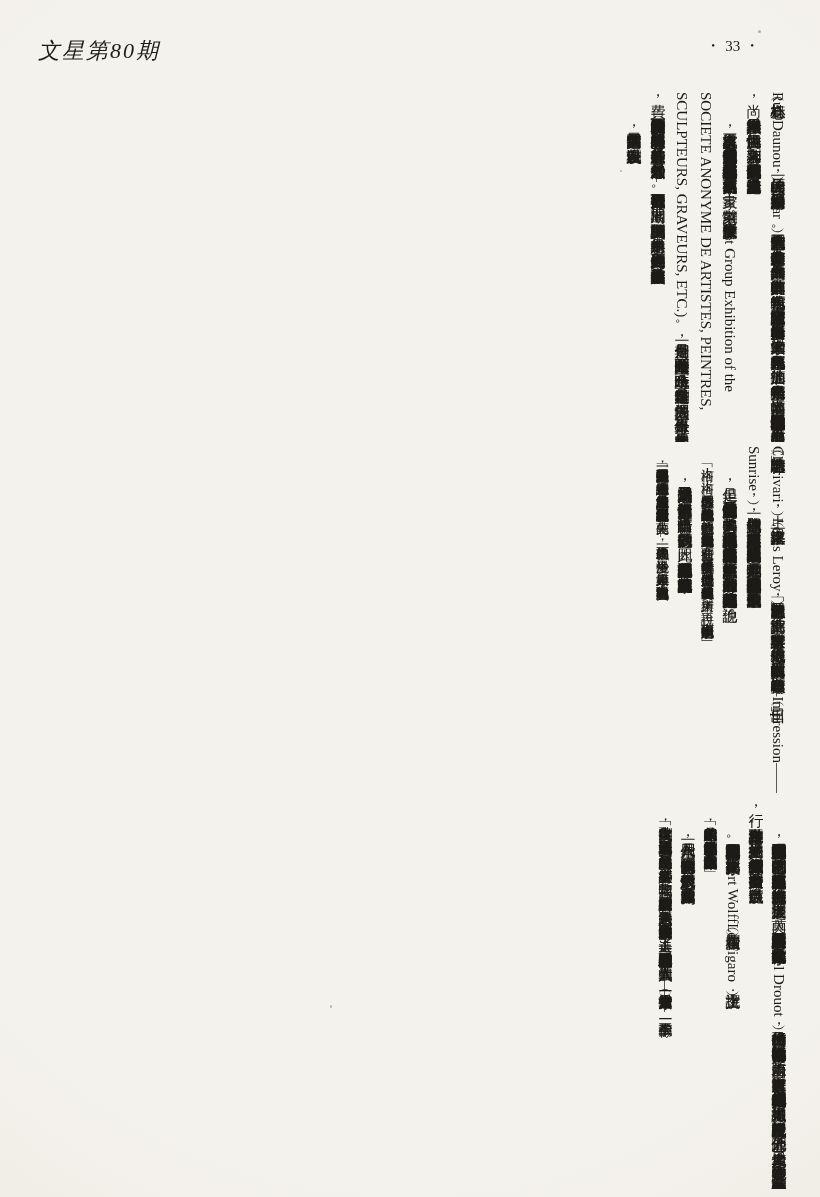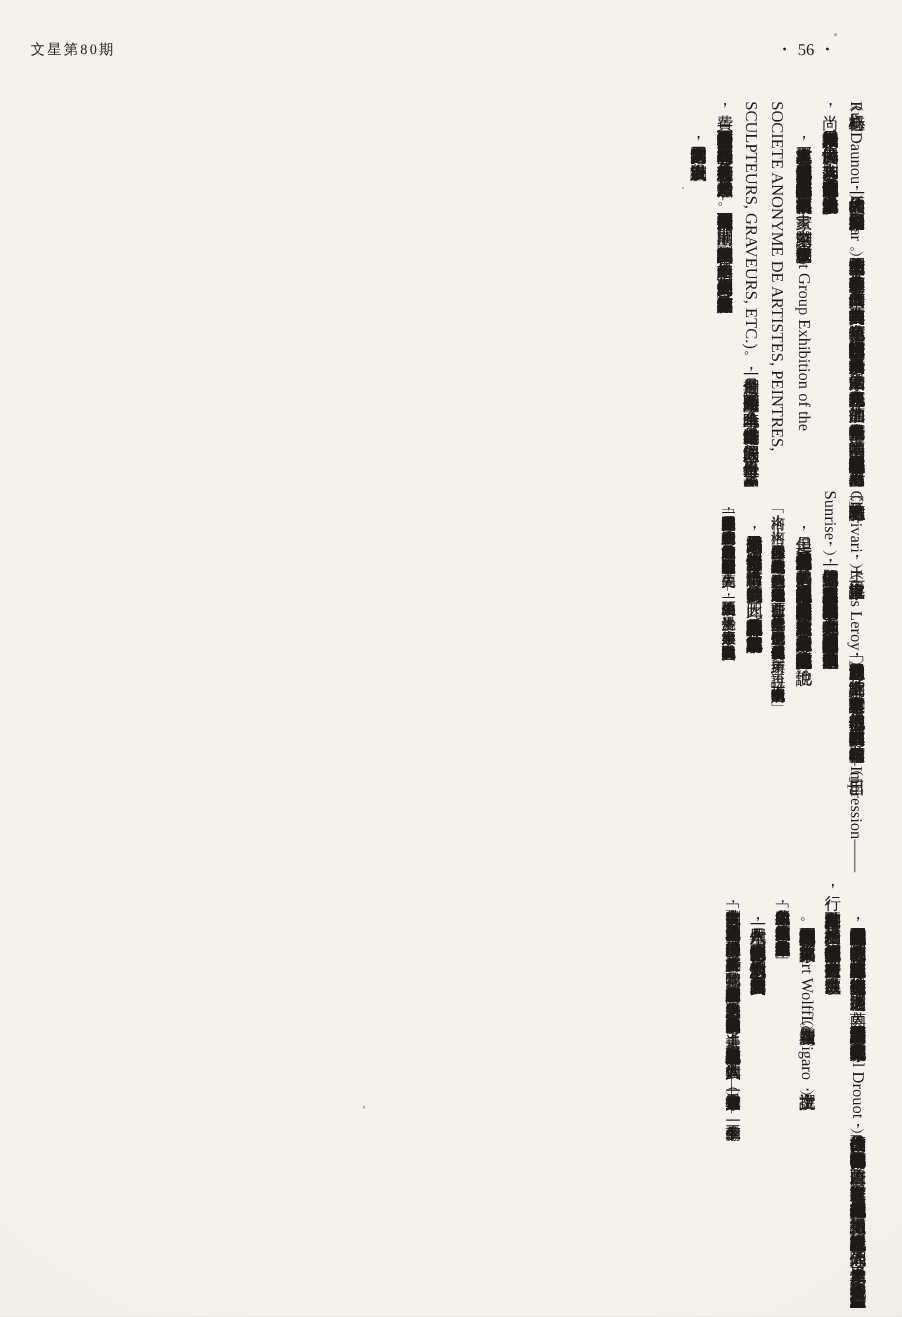--- a/index.html
+++ b/index.html
@@ -11,23 +11,24 @@
     position:relative;
     width:820px; height:1197px;
     margin:0 auto;
     background:
       radial-gradient(ellipse 120% 90% at 50% 45%, #f4f2ec 60%, #ece9e1 88%, #e4e1d8 100%);
     color:#1e1c19;
     overflow:hidden;
     box-shadow:0 0 6px rgba(0,0,0,.25);
   }
   .header-title {
-    position:absolute; left:28px; top:36px;
-    font-size:13px; letter-spacing:2px;
+    position:absolute; left:38px; top:36px;
+    font-size:22px; letter-spacing:2px;
     white-space:nowrap;
+    font-style:italic;
   }
   .page-num {
     position:absolute; right:56px; top:38px;
     font-size:15px; letter-spacing:0;
     white-space:nowrap;
   }
   .page-num .dot { font-size:11px; vertical-align:2px; padding:0 10px; }
   .band {
     position:absolute; left:42px; width:748px;
     writing-mode:vertical-rl;
@@ -49,21 +50,21 @@
   
   .speck { position:absolute; border-radius:50%; background:rgba(60,55,45,.35); }
 </style>
 </head>
 <body>
 
 <div class="page">
 
   <div class="header-title">文星第80期</div>
 
-  <div class="page-num"><span class="dot">•</span><span>56</span><span class="dot">•</span></div>
+  <div class="page-num"><span class="dot">•</span><span>33</span><span class="dot">•</span></div>
 
   <section id="band1" class="band">
       <p class="para">心杜奴街（Rue Daunou）的一幢大厦的二樓，那是向攝影家納達爾（Nadar） 免費借來的幾間工作室。參加的畫家有二十五位之多，共展出的作品一百六十五件，其中有莫內的油畫五幅，色粉筆速寫七幅，雷諾阿油畫六幅和一幅色粉筆畫，西斯里與畢沙洛各油畫五幅，摩里索的油畫，水彩與色粉筆畫共九幅，德加的油畫，素描與色粉筆畫共十幅，塞尚油畫三幅。但是這個集團最初的核心人物之一的巴齊爾却因在普法戰爭中陣亡，而沒有作品參加展出。連年在沙龍落選的塞尚，本來很早卽與畢沙洛相識，但由於脾氣古怪，和別人落落寡合，所以一直沒有成爲莫內他們這個集團中的一份子，這次他還是畢沙洛邀請來參加的。</p>
       <p class="para indent">在沒有正式展出之前，他們卽爲了避免被看作是一個新畫派的展覽會，曾小心地不給這個展覺會加上任何一種有明確涵義的名稱，而祇稱爲「第一届無名藝術家、畫家、雕刻家、版畫家作品展覽會」(First Group Exhibition of the SOCIETE ANONYME DE ARTISTES, PEINTRES, SCULPTEURS, GRAVEURS, ETC.)。會期是一個月，開放時間是上午十時至下午六時，晚上八時至十時，這在當時還是一件創舉。入場券一個法郎，目錄每份五十生丁。每天參觀的人很多，因爲他們祇要付出很低廉的入場費，卽可欣賞到一百多幅沙龍中無法看到的作品，同時經歷着各種不同的感覺。有些人是眞的被迷惑住了，可是另一些人却勃然大怒——而大部分人則祇覺得滑稽而已。展出期間，所受到的譏諷與嘲笑，原是意料中的事，但塞尙則受到更大的侮辱，被批評爲「酒精中毒發作的瘋子」。</p>
       <p class="para indent">當這個展覽閙幕的第二天，在一份以諷刺漫畫</p>
     </section>
 
   <section id="band2" class="band">
       <p class="para">出名的雜誌「嘈雜」（Charivari）上，批評家里洛依（Louis Leroy）以「印象派的展覽會」爲題，寫了批評的文章，對這羣靑年畫家大事攻訐。他是一位很機靈的人，因見在莫內展出的五幅畫中，有一幅標題爲「印象——日出」（Impression——Sunrise），他立刻抓住這一個標題，並用來譃稱莫內這夥兒人爲「印象派」，而使這集團及其活動獲得了正式的名稱。雖然其本意在嘲弄他們，可是却被這羣受譏嘲的人採用爲他們這一集團的標幟，以及他們革命運動的一面大旗了。</p>
       <p class="para indent">但是，那篇不懷好意的文章却代表了一般觀衆的態度，引起了普遍的共鳴。評論家里洛依認爲他們的畫不祇是壞而已，因爲壞的畫還「決不會與良好的藝術風格相敵對，而應該注意藝術的形式，並且尊敬那些前輩的大師們的。」他把莫內這一班人的打破傳統形式束縛的行爲歸咎於柯洛，他說：</p>

